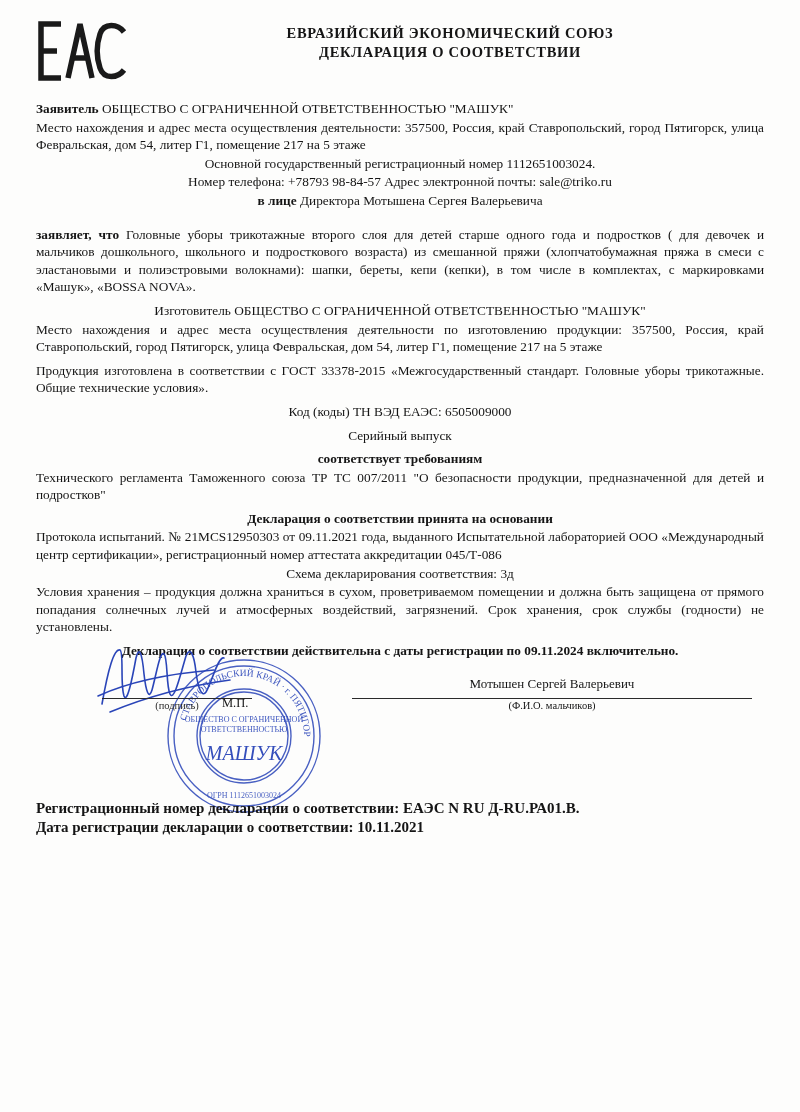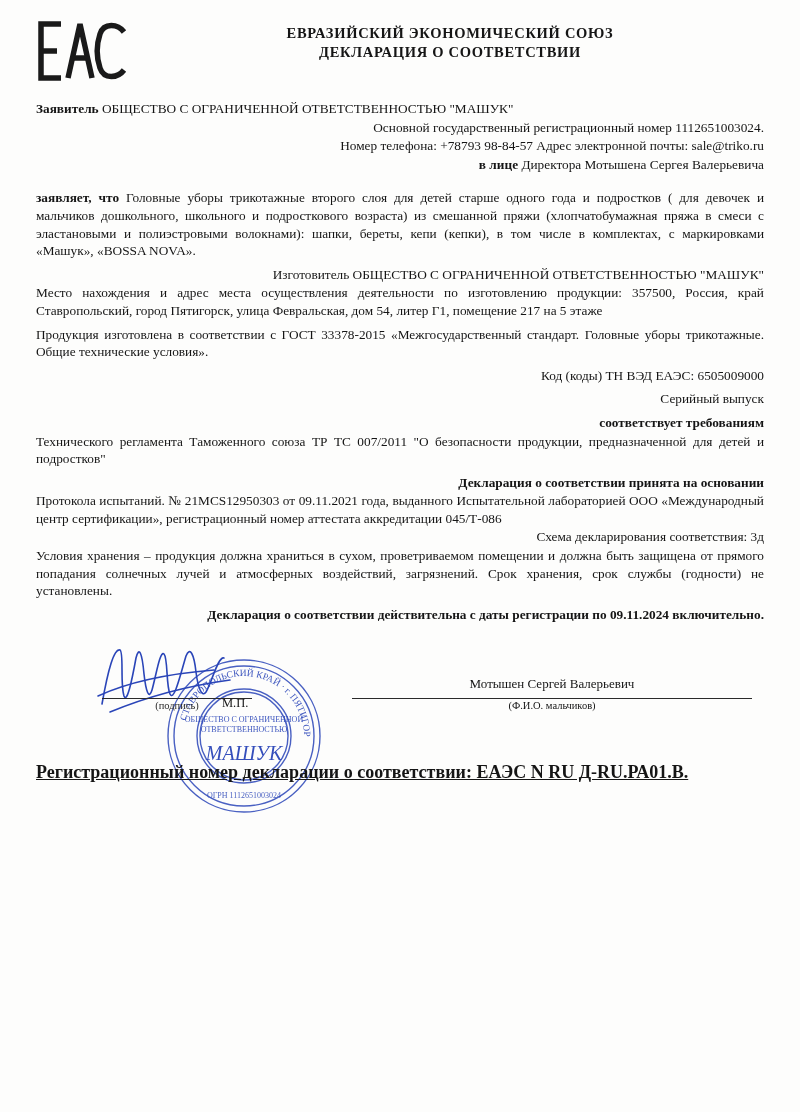--- a/index.html
+++ b/index.html
@@ -56,21 +56,21 @@
     top: 100px;
     width: 728px;
     font-size: 13.3px;
     line-height: 17.6px;
   }
   .para {
     margin: 0 0 1px 0;
     text-align: justify;
     text-justify: inter-word;
   }
-  .para.nowrapish { text-align: right; }
+  .para.nowrapish { text-align: center; }
   .b { font-weight: bold; }
   .gap-6 { margin-top: 6px; }
   .gap-10 { margin-top: 16px; }
   .gap-20 { margin-top: 22px; }
 
   
   .sign-zone {
     position: absolute;
     left: 36px;
     top: 648px;
@@ -128,25 +128,24 @@
     position: absolute;
     left: 120px; top: 0px;
     width: 176px;
     height: 176px;
     pointer-events: none;
   }
   
   .footer-reg {
     position: absolute;
     left: 36px;
-    top: 763px;
+    top: 799px;
     width: 728px;
-    font-size: 18px;
+    font-size: 15px;
     line-height: 19px;
-    text-decoration: underline;
   }
   .footer-reg div { font-weight: bold; }
 </style>
 </head>
 <body>
 
 <div class="page">
 
   <div class="header">
 
@@ -169,20 +168,21 @@
     </div>
   </div>
 
   <div class="doc">
 
     <p class="para">
       <span class="b">Заявитель</span>
       <span>ОБЩЕСТВО С ОГРАНИЧЕННОЙ ОТВЕТСТВЕННОСТЬЮ "МАШУК"</span>
     </p>
 
+    <p class="para">Место нахождения и адрес места осуществления деятельности: 357500, Россия, край Ставропольский, город Пятигорск, улица Февральская, дом 54, литер Г1, помещение 217 на 5 этаже</p>
 
     <p class="para nowrapish">Основной государственный регистрационный номер 1112651003024.</p>
 
     <p class="para nowrapish">Номер телефона: +78793 98-84-57 Адрес электронной почты: sale@triko.ru</p>
 
     <p class="para nowrapish">
       <span class="b">в лице</span>
       <span>Директора Мотышена Сергея Валерьевича</span>
     </p>
 
@@ -258,15 +258,16 @@
 
     <div class="mp">М.П.</div>
 
     <div class="sig-name-right">Мотышен Сергей Валерьевич</div>
     <div class="sig-line-right"></div>
     <div class="sig-cap-right">(Ф.И.О. мальчиков)</div>
   </div>
 
   <div class="footer-reg">
     <div>Регистрационный номер декларации о соответствии: ЕАЭС N RU Д-RU.РА01.В.</div>
+    <div>Дата регистрации декларации о соответствии: 10.11.2021</div>
   </div>
 
 </div>
 
 </body></html>

